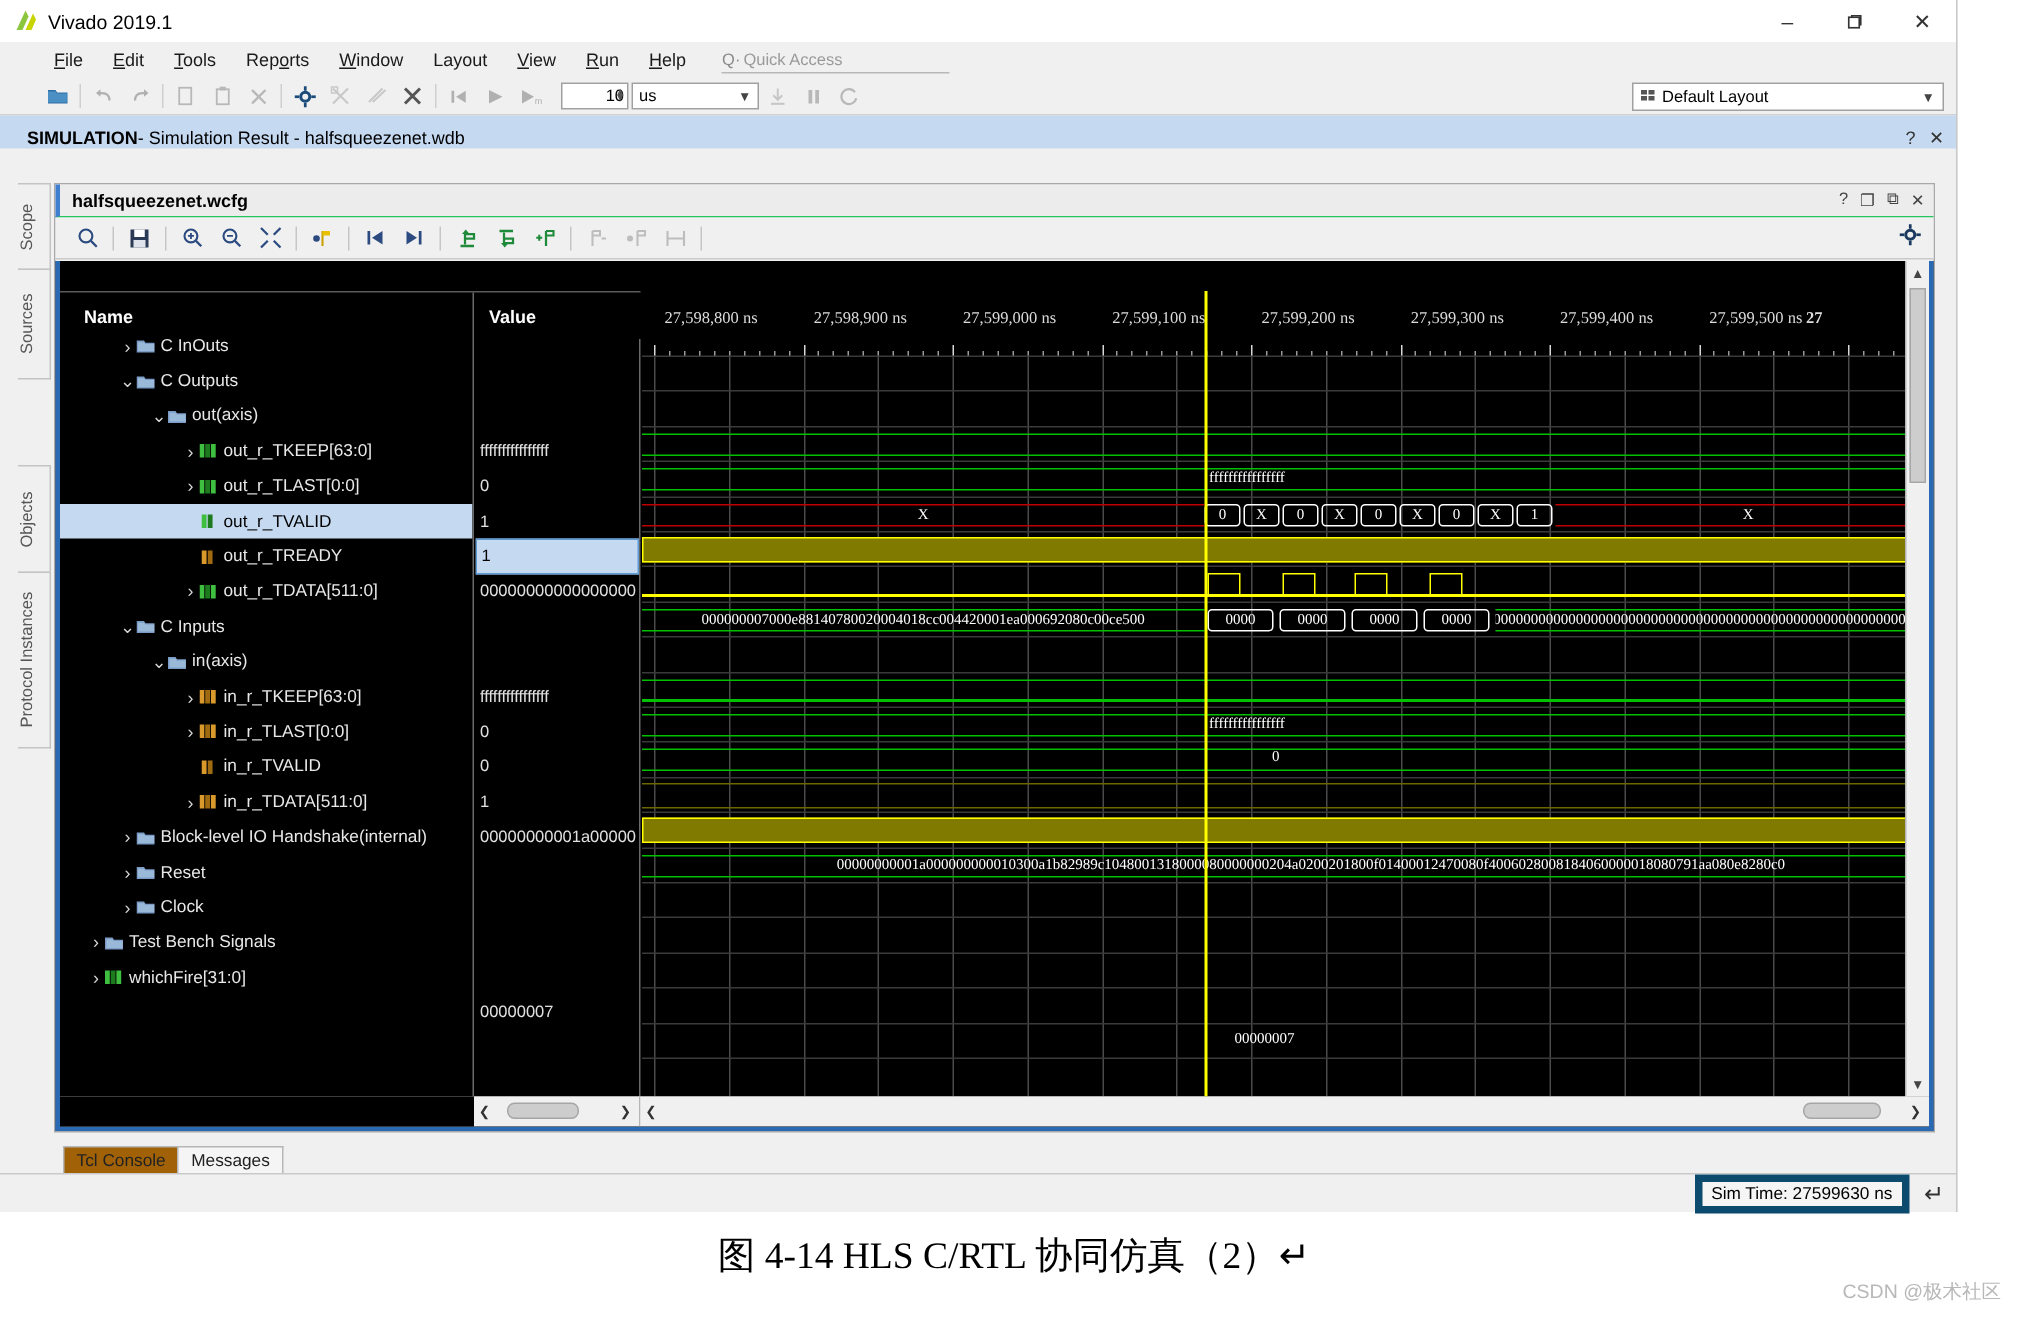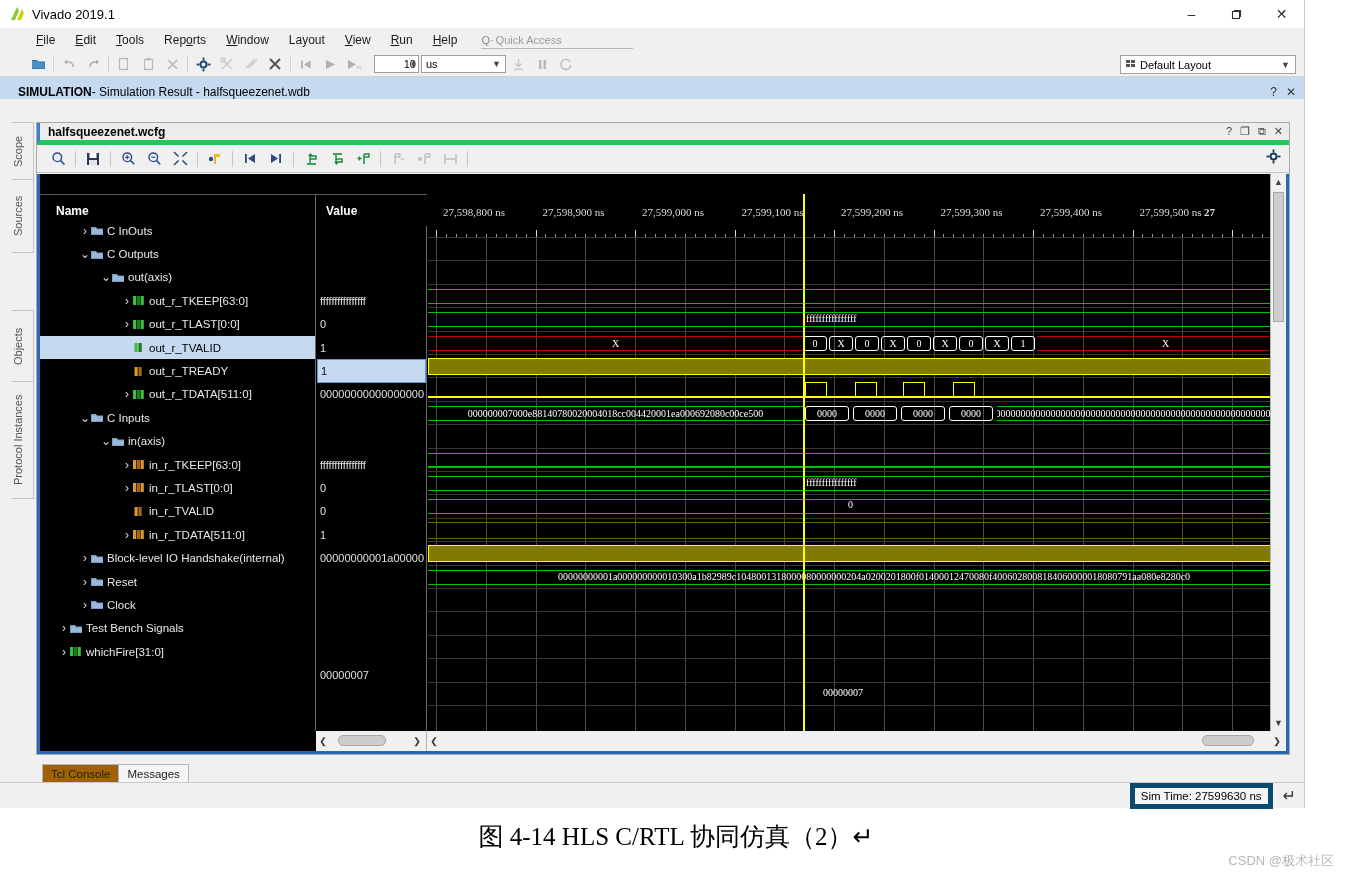--- a/index.html
+++ b/index.html
@@ -83,21 +83,21 @@
     font-size:7px; line-height:4px; color:#555;
   }
   .unit-select{
     width:85px; height:18px; border:1px solid #a0a0a0; background:#fff;
     font-size:11px; padding-left:4px; line-height:16px; margin-left:2px;
     display:flex; align-items:center; justify-content:space-between;
     padding-right:4px; color:#000;
   }
   .layout-select{
     position:absolute; right:8px; top:3px;
-    width:176px; height:19px; border:1px solid #a0a0a0; background:#fff;
+    width:208px; height:19px; border:1px solid #a0a0a0; background:#fff;
     display:flex; align-items:center; font-size:11px; padding:0 5px;
     justify-content:space-between; color:#000;
   }
   .ls-left{ display:flex; align-items:center; gap:5px; }
   .grid-glyph{
     display:inline-block; width:9px; height:9px;
     background:
       linear-gradient(#555 0 0) 0 0/4px 3px no-repeat,
       linear-gradient(#555 0 0) 5px 0/4px 3px no-repeat,
       linear-gradient(#555 0 0) 0 4px/4px 3px no-repeat,
@@ -132,21 +132,21 @@
     margin-bottom:-1px; cursor:default;
   }
 
   
   .wave-window{
     position:absolute; left:36px; top:12px; width:1254px; height:633px;
     background:#f0f0f0; border:1px solid #a9a9a9;
   }
   .wave-title{
     height:22px; background:#ececec; display:flex; align-items:center;
-    border-bottom:5px solid #22c55e; position:relative;
+    border-bottom:1px solid #22c55e; position:relative;
     border-left:3px solid #3f7fd0;
   }
   .wave-title .t{ font-size:12px; font-weight:bold; margin-left:8px; }
   .wave-title .right{
     position:absolute; right:6px; display:flex; gap:8px; color:#444; font-size:11px;
   }
   .wave-toolbar{
     height:28px; background:#f0f0f0; display:flex; align-items:center;
     padding-left:8px; position:relative; border-bottom:1px solid #c9c9c9;
   }

